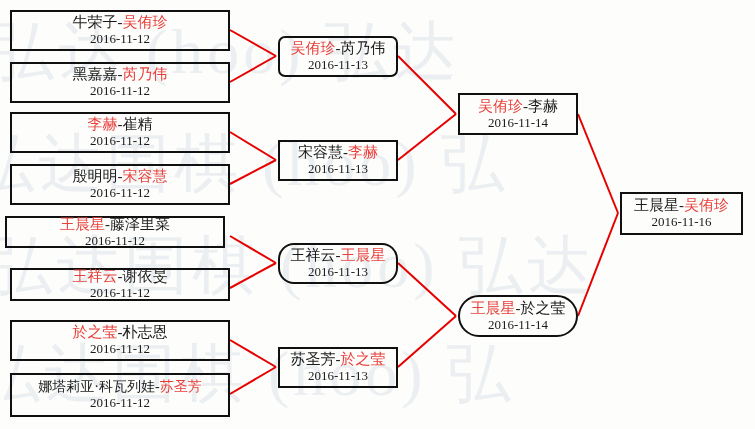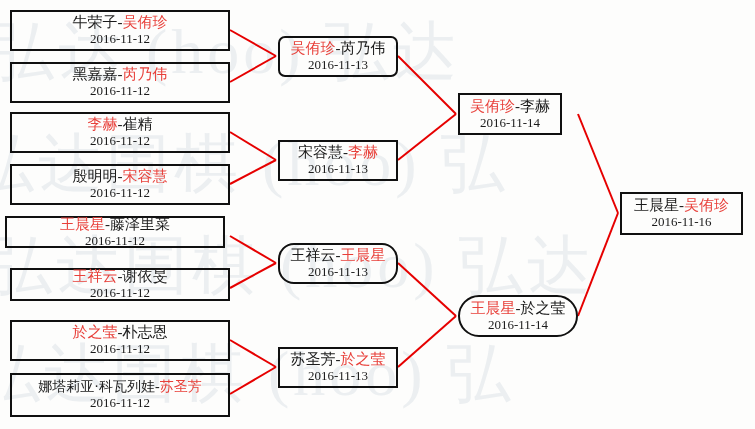--- a/index.html
+++ b/index.html
@@ -139,21 +139,21 @@
         <div class="date">2016-11-13</div>
       </div>
       <div class="node" style="left: 278px; top: 243px; width: 120px; height: 41px; border-color: rgb(16, 16, 16); border-radius: 16px;">
         <div class="match"><span class="lose">王祥云</span><span class="sep">-</span><span class="win">王晨星</span></div>
         <div class="date">2016-11-13</div>
       </div>
       <div class="node" style="left: 278px; top: 347px; width: 120px; height: 41px; border-color: rgb(16, 16, 16);">
         <div class="match"><span class="lose">苏圣芳</span><span class="sep">-</span><span class="win">於之莹</span></div>
         <div class="date">2016-11-13</div>
       </div>
-      <div class="node" style="left: 458px; top: 93px; width: 104px; height: 42px; border-color: rgb(16, 16, 16);">
+      <div class="node" style="left: 458px; top: 93px; width: 120px; height: 42px; border-color: rgb(16, 16, 16);">
         <div class="match"><span class="win">吴侑珍</span><span class="sep">-</span><span class="lose">李赫</span></div>
         <div class="date">2016-11-14</div>
       </div>
       <div class="node" style="left: 458px; top: 295px; width: 120px; height: 42px; border-color: rgb(16, 16, 16); border-radius: 21px;">
         <div class="match"><span class="win">王晨星</span><span class="sep">-</span><span class="lose">於之莹</span></div>
         <div class="date">2016-11-14</div>
       </div>
       <div class="node" style="left: 620px; top: 192px; width: 123px; height: 43px; border-color: rgb(16, 16, 16);">
         <div class="match"><span class="lose">王晨星</span><span class="sep">-</span><span class="win">吴侑珍</span></div>
         <div class="date">2016-11-16</div>

